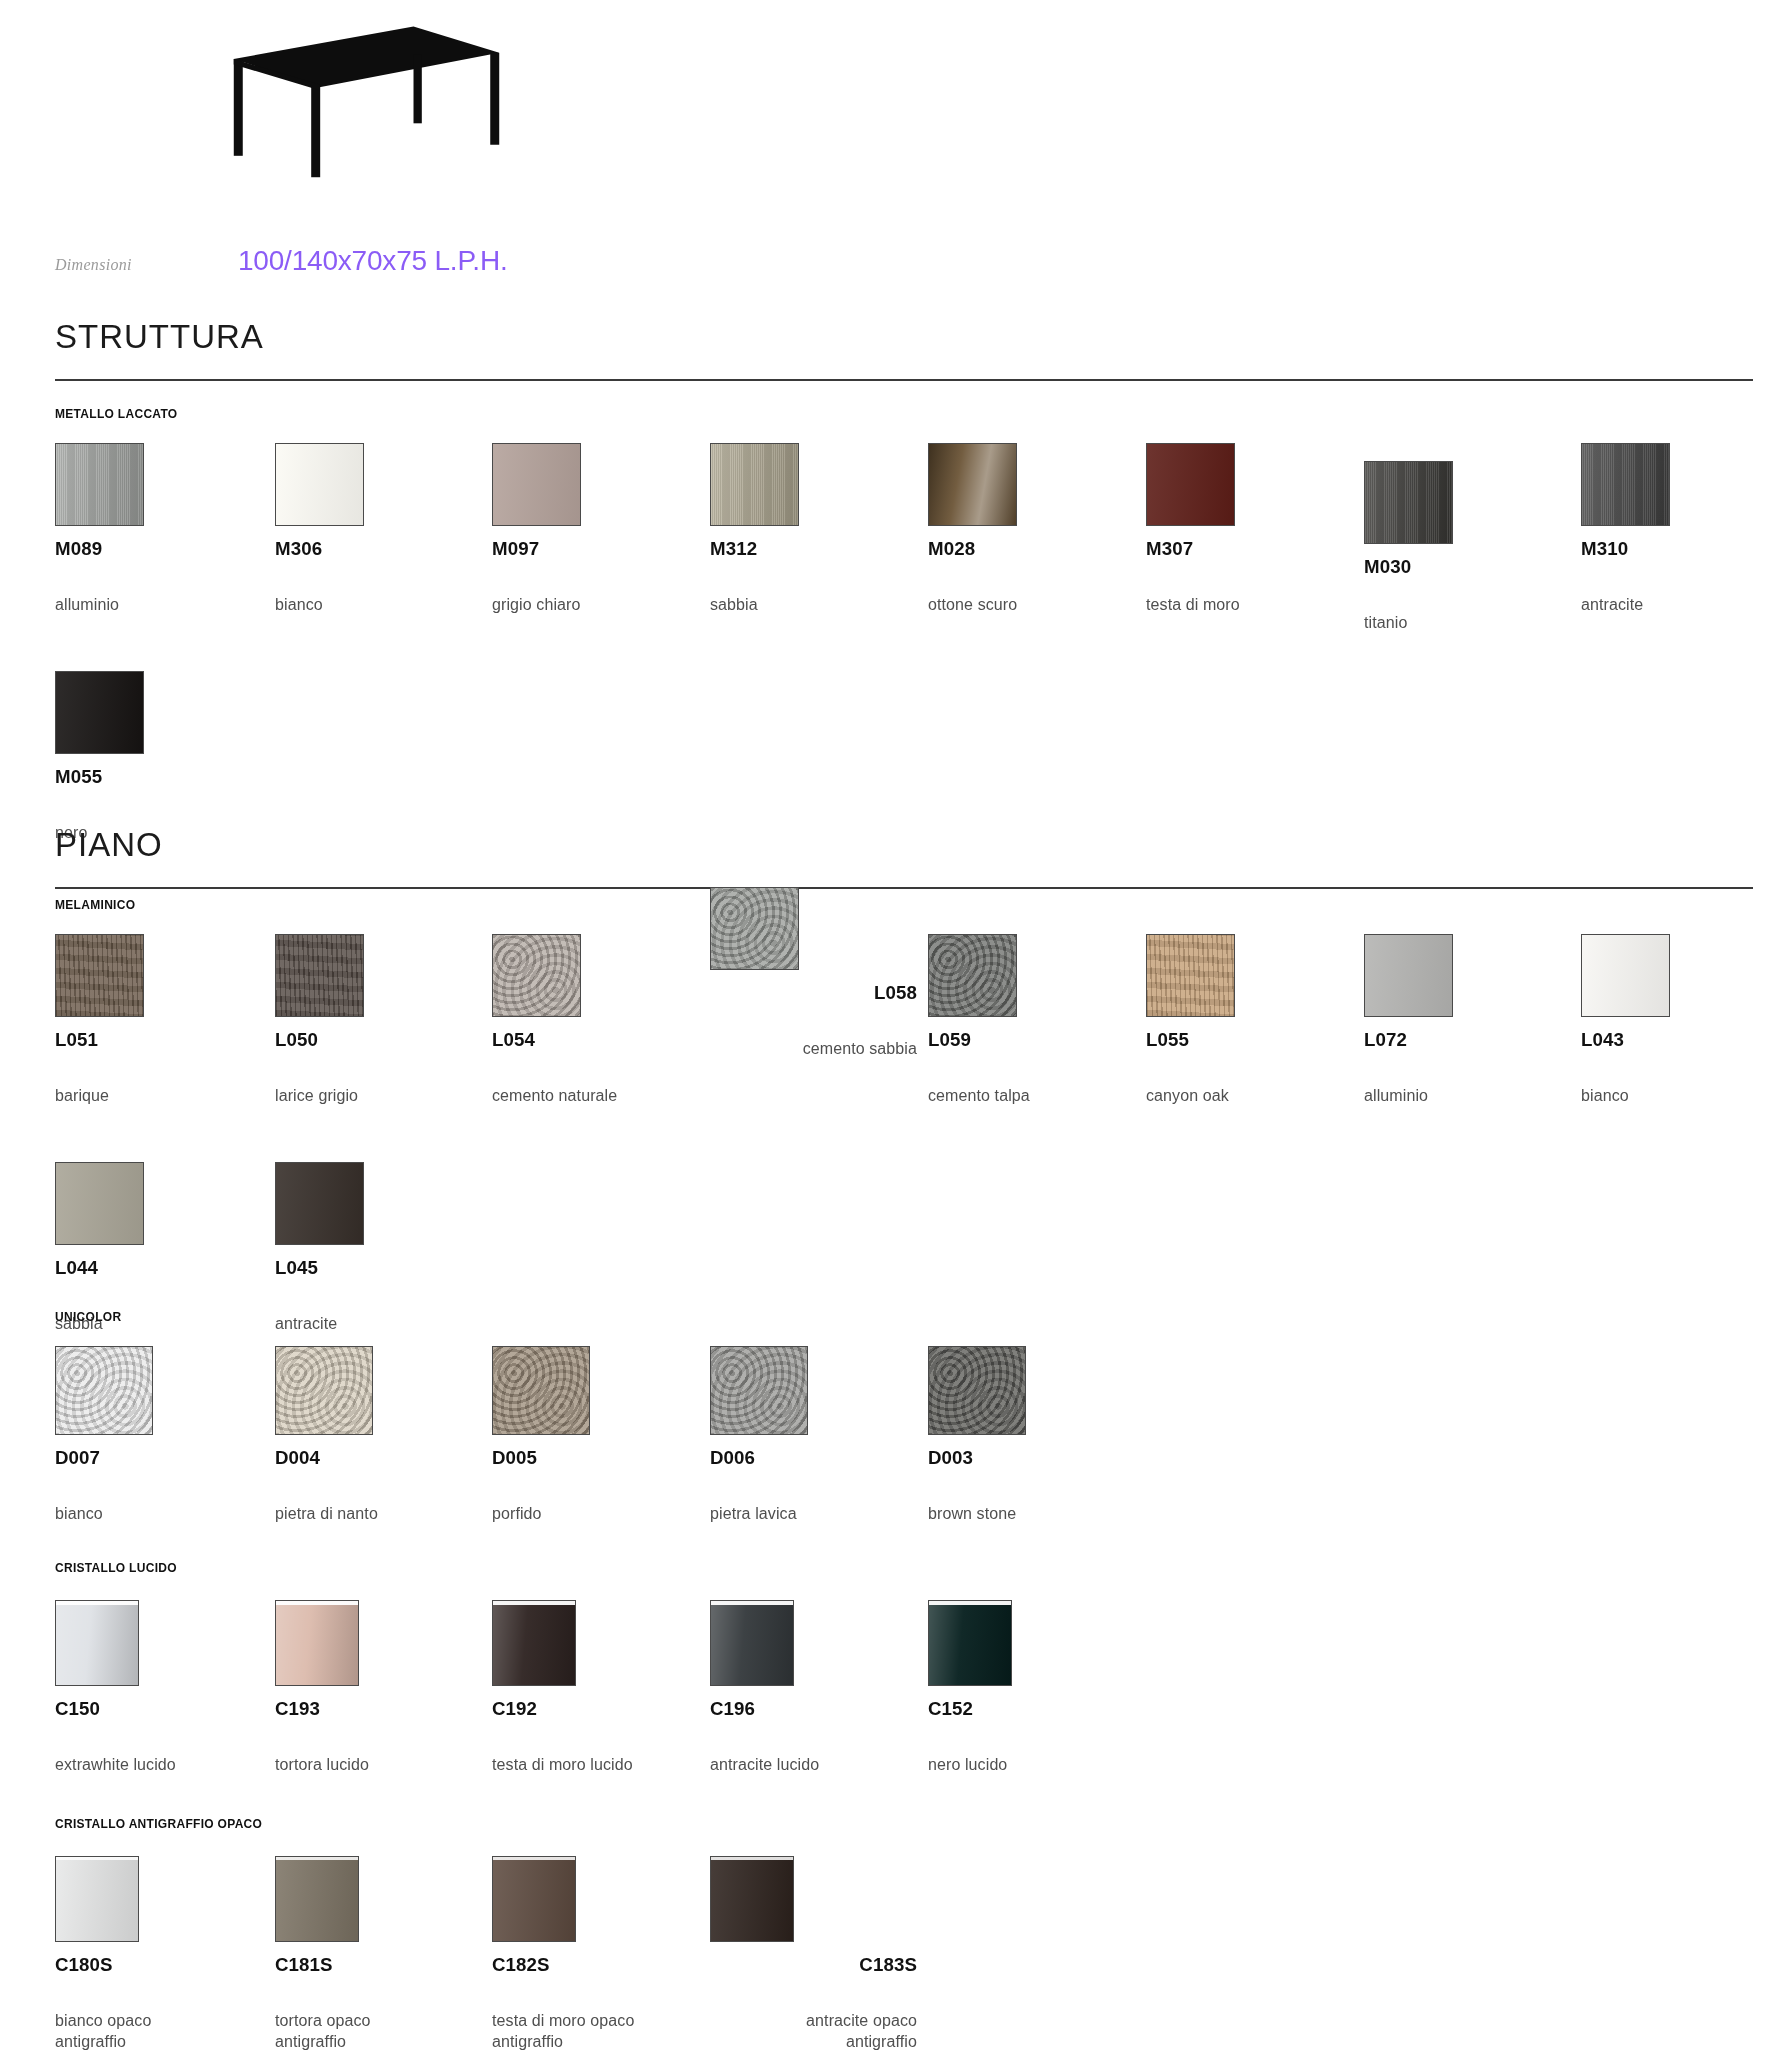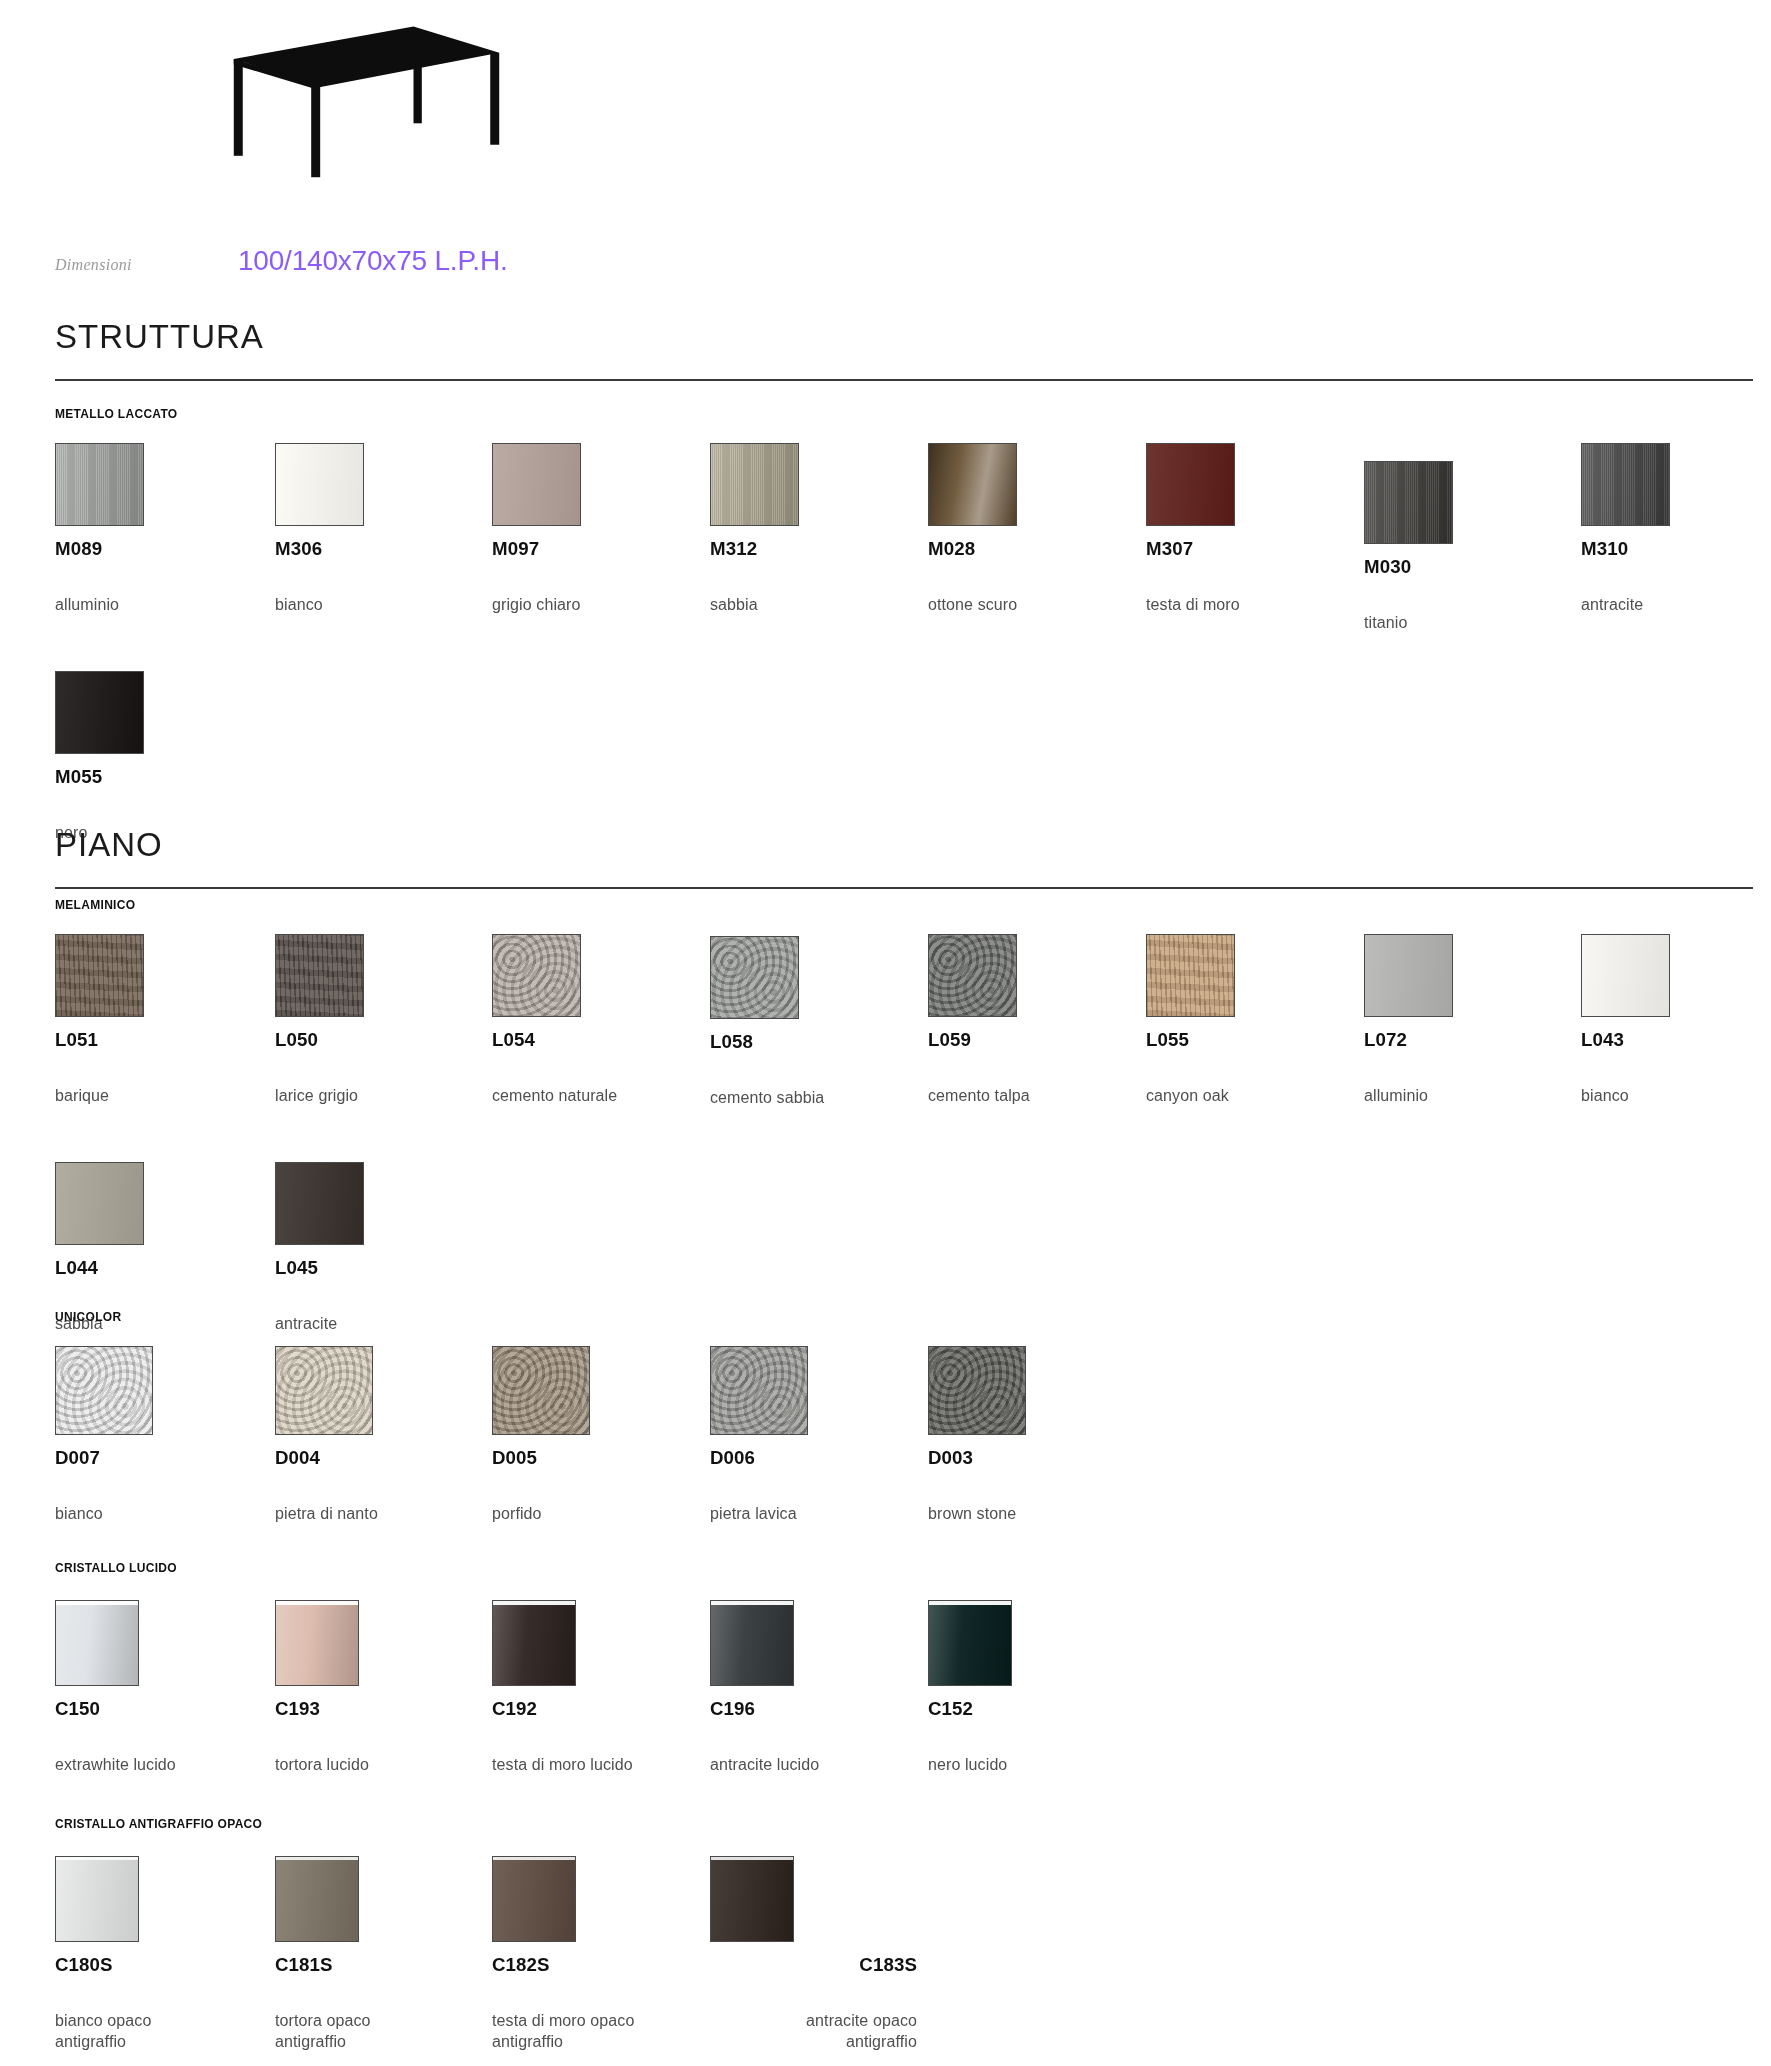--- a/index.html
+++ b/index.html
@@ -257,21 +257,21 @@
       </div>
       <div class="swatch-cell" style="left: 492px; top: 934px; position: absolute;">
         <div class="chip tall" title="L054 cemento naturale" style="background: rgb(179, 170, 163);">
           <div class="chip-sheen" style="background: repeating-radial-gradient(circle at 22% 30%, rgba(0, 0, 0, 0.16) 0px, rgba(0, 0, 0, 0.16) 2.8px, rgba(255, 255, 255, 0.13) 2.8px, rgba(255, 255, 255, 0.13) 7px), repeating-radial-gradient(circle at 72% 68%, rgba(0, 0, 0, 0.13) 0px, rgba(0, 0, 0, 0.13) 3.5px, rgba(255, 255, 255, 0.1) 3.5px, rgba(255, 255, 255, 0.1) 8.3px);"></div>
         </div>
         <div class="chip-caption">
           <span class="chip-code">L054</span>
           <span class="chip-name">cemento naturale</span>
         </div>
       </div>
-      <div class="swatch-cell" style="left: 710px; top: 936px; position: absolute;">
+      <div class="swatch-cell" style="left: 710px; top: 887px; position: absolute; text-align: right;">
         <div class="chip tall" title="L058 cemento sabbia" style="background: rgb(154, 157, 153);">
           <div class="chip-sheen" style="background: repeating-radial-gradient(circle at 22% 30%, rgba(0, 0, 0, 0.16) 0px, rgba(0, 0, 0, 0.16) 2.8px, rgba(255, 255, 255, 0.13) 2.8px, rgba(255, 255, 255, 0.13) 7px), repeating-radial-gradient(circle at 72% 68%, rgba(0, 0, 0, 0.13) 0px, rgba(0, 0, 0, 0.13) 3.5px, rgba(255, 255, 255, 0.1) 3.5px, rgba(255, 255, 255, 0.1) 8.3px);"></div>
         </div>
         <div class="chip-caption">
           <span class="chip-code">L058</span>
           <span class="chip-name">cemento sabbia</span>
         </div>
       </div>
       <div class="swatch-cell" style="left: 928px; top: 934px; position: absolute;">
         <div class="chip tall" title="L059 cemento talpa" style="background: rgb(109, 111, 108);">

